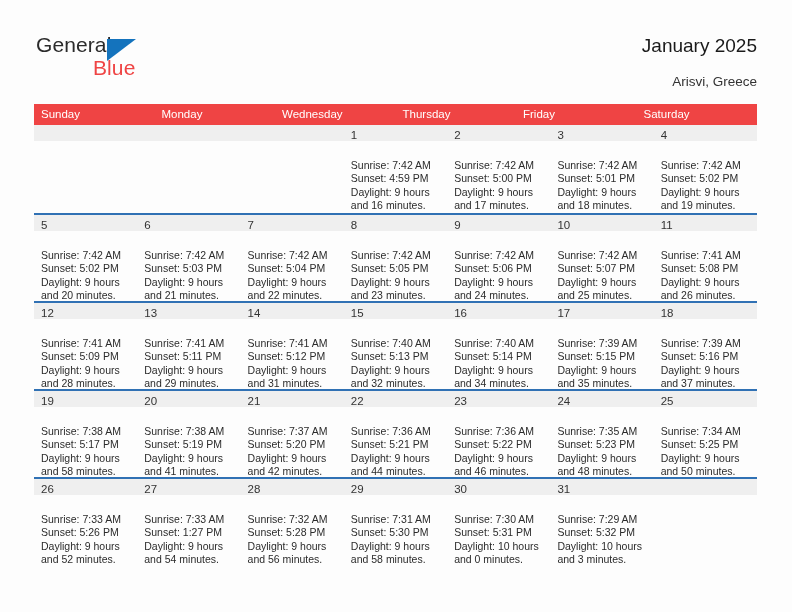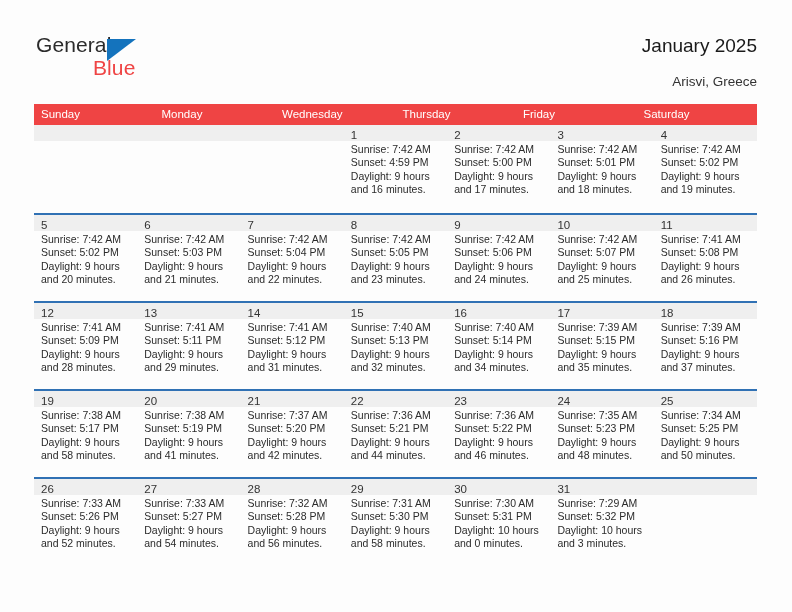--- a/index.html
+++ b/index.html
@@ -131,21 +131,21 @@
     height: 16px;
     padding-left: 7px;
     box-sizing: border-box;
   }
   .day-number {
     font-size: 11.5px;
     line-height: 16px;
     color: #333;
   }
   .day-body {
-    padding: 2px 6px 0 7px;
+    padding: 18px 6px 0 7px;
   }
   .day-line {
     font-size: 10.5px;
     line-height: 13.4px;
     color: #2b2b2b;
     white-space: nowrap;
   }
   .day.empty .day-number-band {
     background: #efefef;
   }
@@ -449,21 +449,21 @@
               <div class="day-line">Sunrise: 7:33 AM</div>
               <div class="day-line">Sunset: 5:26 PM</div>
               <div class="day-line">Daylight: 9 hours</div>
               <div class="day-line">and 52 minutes.</div>
             </div>
           </div>
           <div class="day">
             <div class="day-number-band"><span class="day-number">27</span></div>
             <div class="day-body">
               <div class="day-line">Sunrise: 7:33 AM</div>
-              <div class="day-line">Sunset: 5:27 PM</div>
+              <div class="day-line">Sunset: 1:27 PM</div>
               <div class="day-line">Daylight: 9 hours</div>
               <div class="day-line">and 54 minutes.</div>
             </div>
           </div>
           <div class="day">
             <div class="day-number-band"><span class="day-number">28</span></div>
             <div class="day-body">
               <div class="day-line">Sunrise: 7:32 AM</div>
               <div class="day-line">Sunset: 5:28 PM</div>
               <div class="day-line">Daylight: 9 hours</div>

